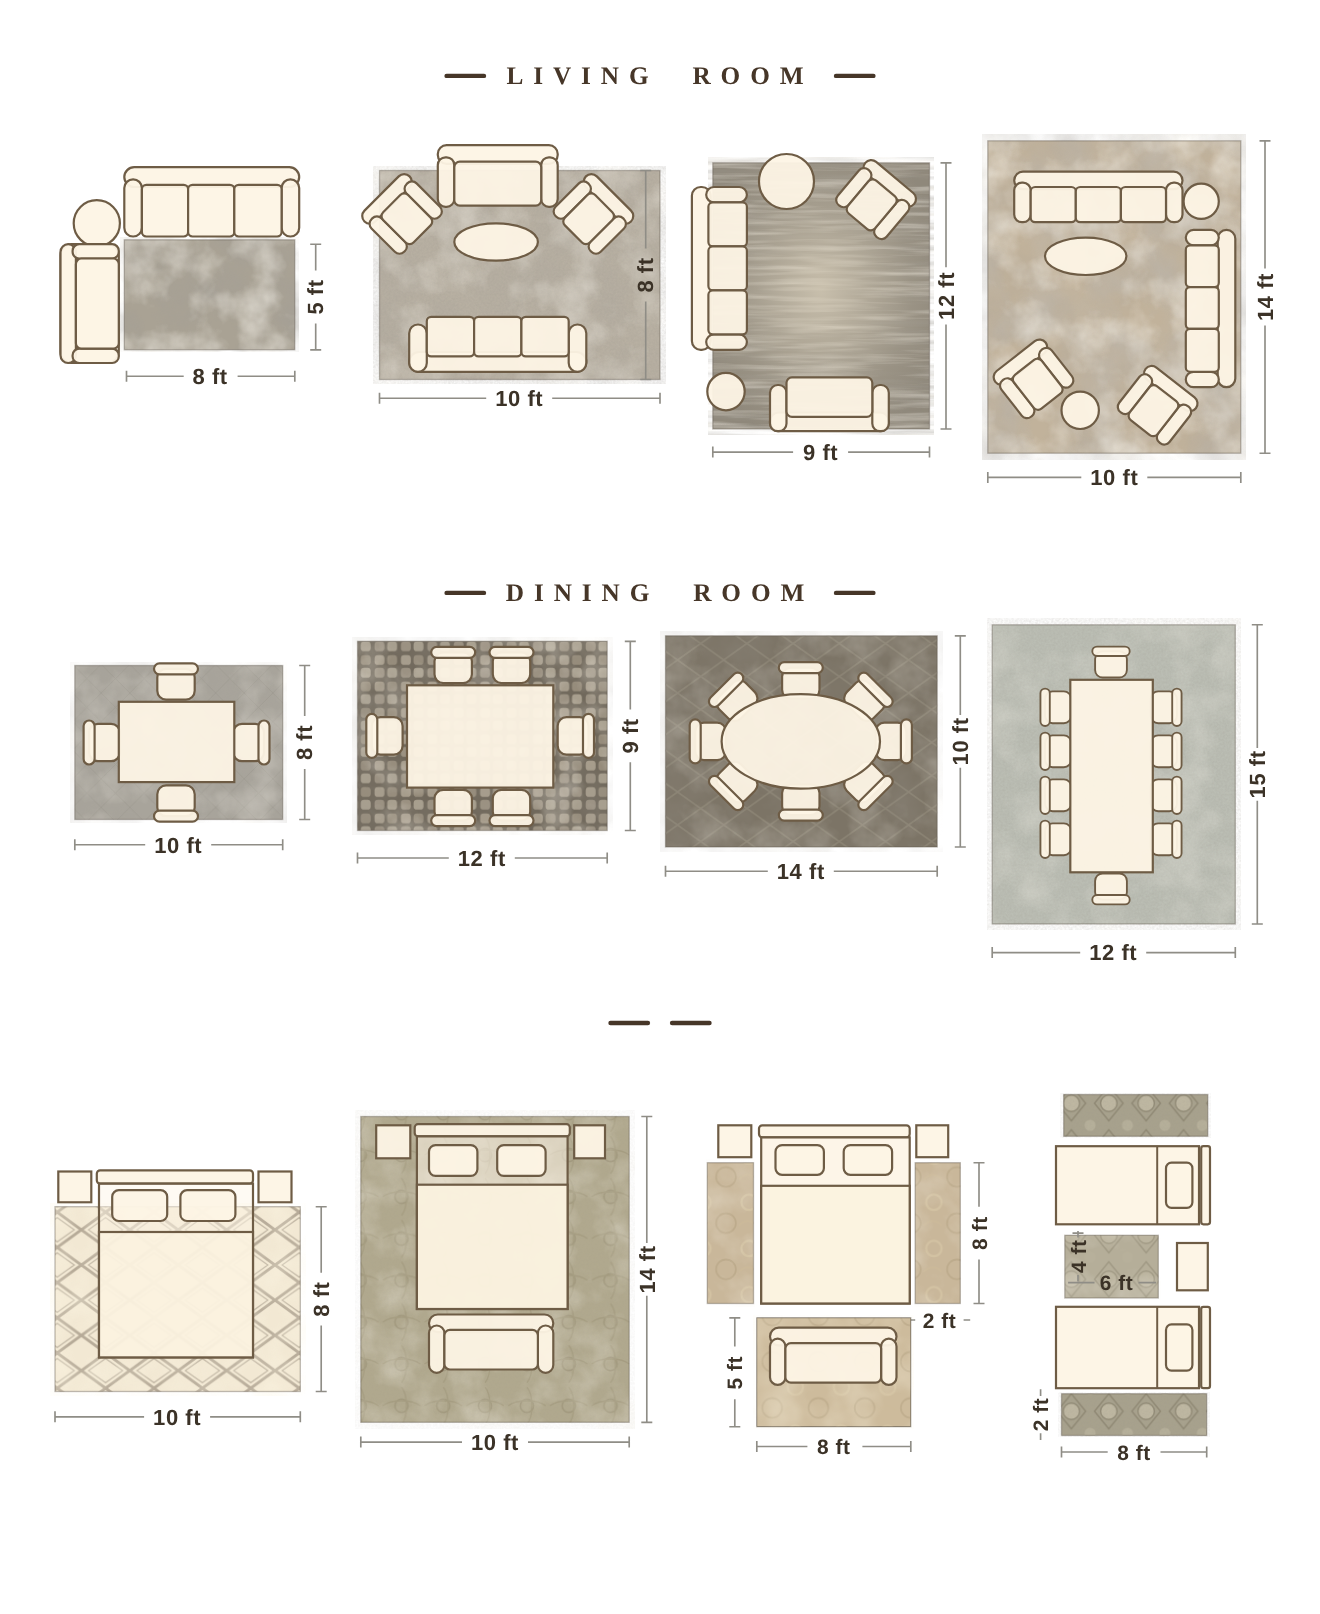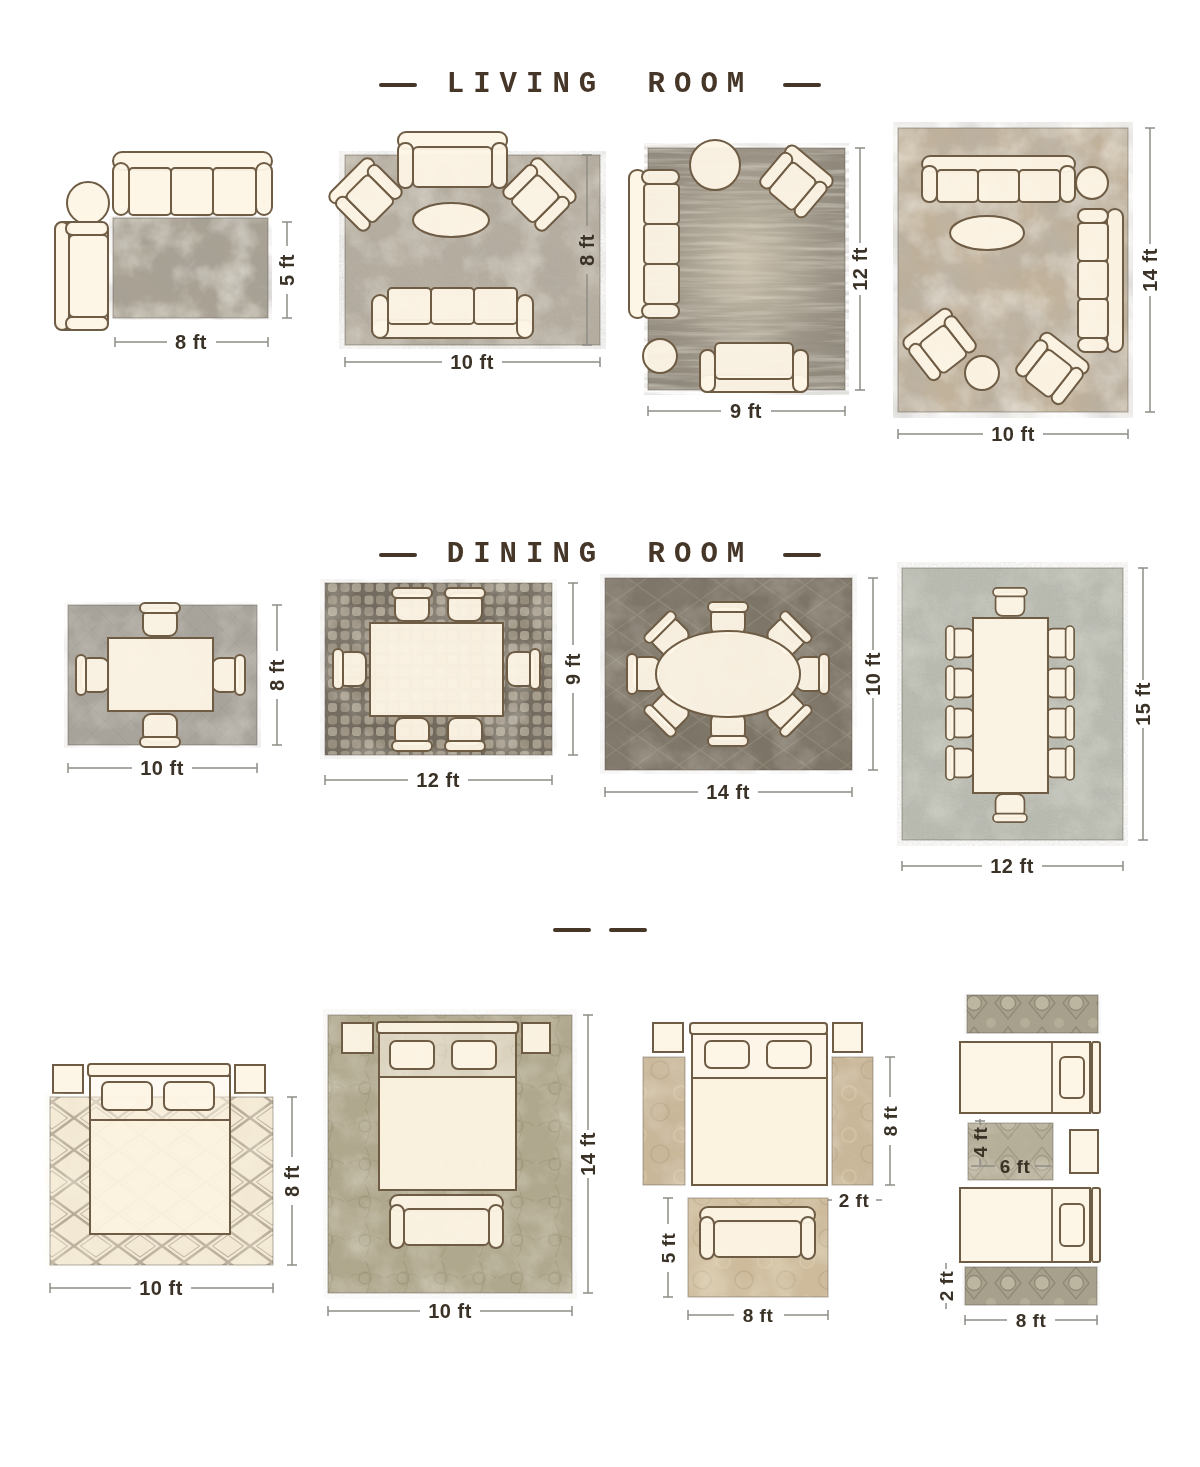--- a/index.html
+++ b/index.html
@@ -1,20 +1,20 @@
 <!DOCTYPE html>
 <html><head>
 <meta charset="utf-8">
 <style>
   html,body{margin:0;padding:0;background:#ffffff;}
   body{width:1200px;height:1467px;position:relative;font-family:"Liberation Sans",sans-serif;}
   .canvas{position:absolute;inset:0;width:1200px;height:1467px;}
   .section-title{position:absolute;left:0;width:100%;display:flex;align-items:center;justify-content:center;gap:18px;}
   .section-title .dash{width:38px;height:4px;background:#463628;border-radius:2px;}
-  .section-title h2{margin:12px;font-size:29px;font-weight:700;letter-spacing:9px;word-spacing:16px;color:#463628;font-family:Liberation Mono, monospace;}
+  .section-title h2{margin:0;font-size:23px;font-weight:700;letter-spacing:9px;word-spacing:16px;color:#463628;font-family:Liberation Serif, serif;}
   svg.layout{position:absolute;overflow:visible;}
   .furn{fill:#fdf4e5;fill-opacity:.95;stroke:#6e5c45;stroke-width:2;}
   .dimL{stroke:#8f8d86;stroke-width:1.5;fill:none;}
   .dimT{font-family:"Liberation Sans",sans-serif;font-weight:700;font-size:20px;fill:#3b3227;letter-spacing:.5px;}
   .dimT.sm{font-size:19px;}
   .rugEdge{fill:none;stroke:rgba(90,82,70,.38);stroke-width:1.2;}
 </style>
 </head>
 <body>
 

